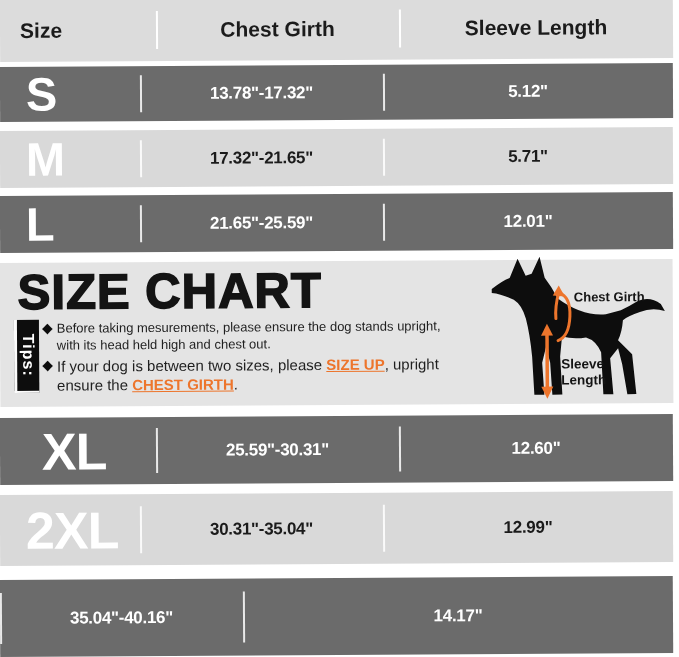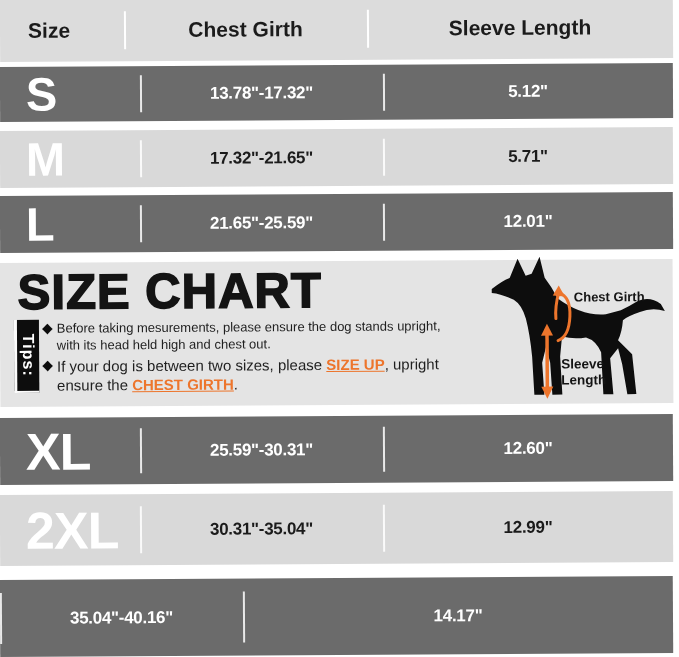--- a/index.html
+++ b/index.html
@@ -12,42 +12,42 @@
   }
   *{margin:0;padding:0;box-sizing:border-box;}
   html,body{width:679px;height:657px;overflow:hidden;background:#ffffff;
     font-family:"Liberation Sans", sans-serif;}
   .band{width:673px;transform:rotate(-0.35deg);transform-origin:0 50%;position:relative;}
 
   
   .hdr{height:62px;background:var(--header-bg);display:flex;align-items:center;margin-bottom:5px;}
   .hdr .c{position:relative;height:100%;display:flex;align-items:center;justify-content:center;
     font-size:21px;font-weight:bold;color:var(--text-dark);}
-  .hdr .c1{width:124px;justify-content:flex-start;padding-left:28px;}
+  .hdr .c1{width:156px;justify-content:flex-start;padding-left:20px;}
   .hdr .c2{width:243px;}
   .hdr .c3{flex:1;}
   .hdr .c2::before,.hdr .c3::before{content:"";position:absolute;left:0;top:19%;height:62%;width:2px;background:#ffffff;}
 
   
   .row{display:flex;align-items:center;position:relative;}
   .row.dark{background:var(--row-dark);}
   .row.light{background:var(--row-light);}
   .row .cell{position:relative;height:100%;display:flex;align-items:center;justify-content:center;}
   .row .size{width:140px;justify-content:flex-start;padding-left:26px;
     font-weight:bold;color:#ffffff;letter-spacing:-1px;line-height:1;}
   .row .chest{width:243px;}
   .row .sleeve{flex:1;}
   .row .chest::before,.row .sleeve::before{content:"";position:absolute;left:0;top:17%;height:66%;width:2px;background:#ffffff;opacity:.85;}
   .meas{font-weight:bold;font-size:17px;letter-spacing:-0.3px;font-stretch:semi-condensed;}
   .row.dark .meas{color:#ffffff;}
   .row.light .meas{color:var(--text-dark);}
   .row-s{height:55px;margin-bottom:9px;}  .row-s .size{font-size:47px;}
   .row-m{height:57px;margin-bottom:8px;}  .row-m .size{font-size:47px;}
   .row-l{height:57px;margin-bottom:10px;} .row-l .size{font-size:47px;}
-  .row-xl{height:67px;margin-bottom:10px;} .row-xl .size{font-size:52px;}
+  .row-xl{height:67px;margin-bottom:10px;} .row-xl .size{font-size:52px;margin-left:16px;}
   .row-2xl{height:71px;margin-bottom:14px;} .row-2xl .size{font-size:52px;text-align:center;}
   .row-3xl{height:77px;} .row-3xl .size{font-size:56px;}
 
   
   .panel{height:144px;background:var(--panel-bg);margin-bottom:11px;}
   .panel-title{position:absolute;left:18px;top:1px;font-size:49px;font-weight:bold;
     letter-spacing:1px;color:#141414;-webkit-text-stroke:1.6px #141414;white-space:nowrap;}
   .tips-box{position:absolute;left:14px;top:57px;width:25px;height:73px;background:#0d0d0d;
     border-left:3px solid #fbfbfb;border-bottom:2px solid #fbfbfb;
     display:flex;align-items:center;justify-content:center;}

